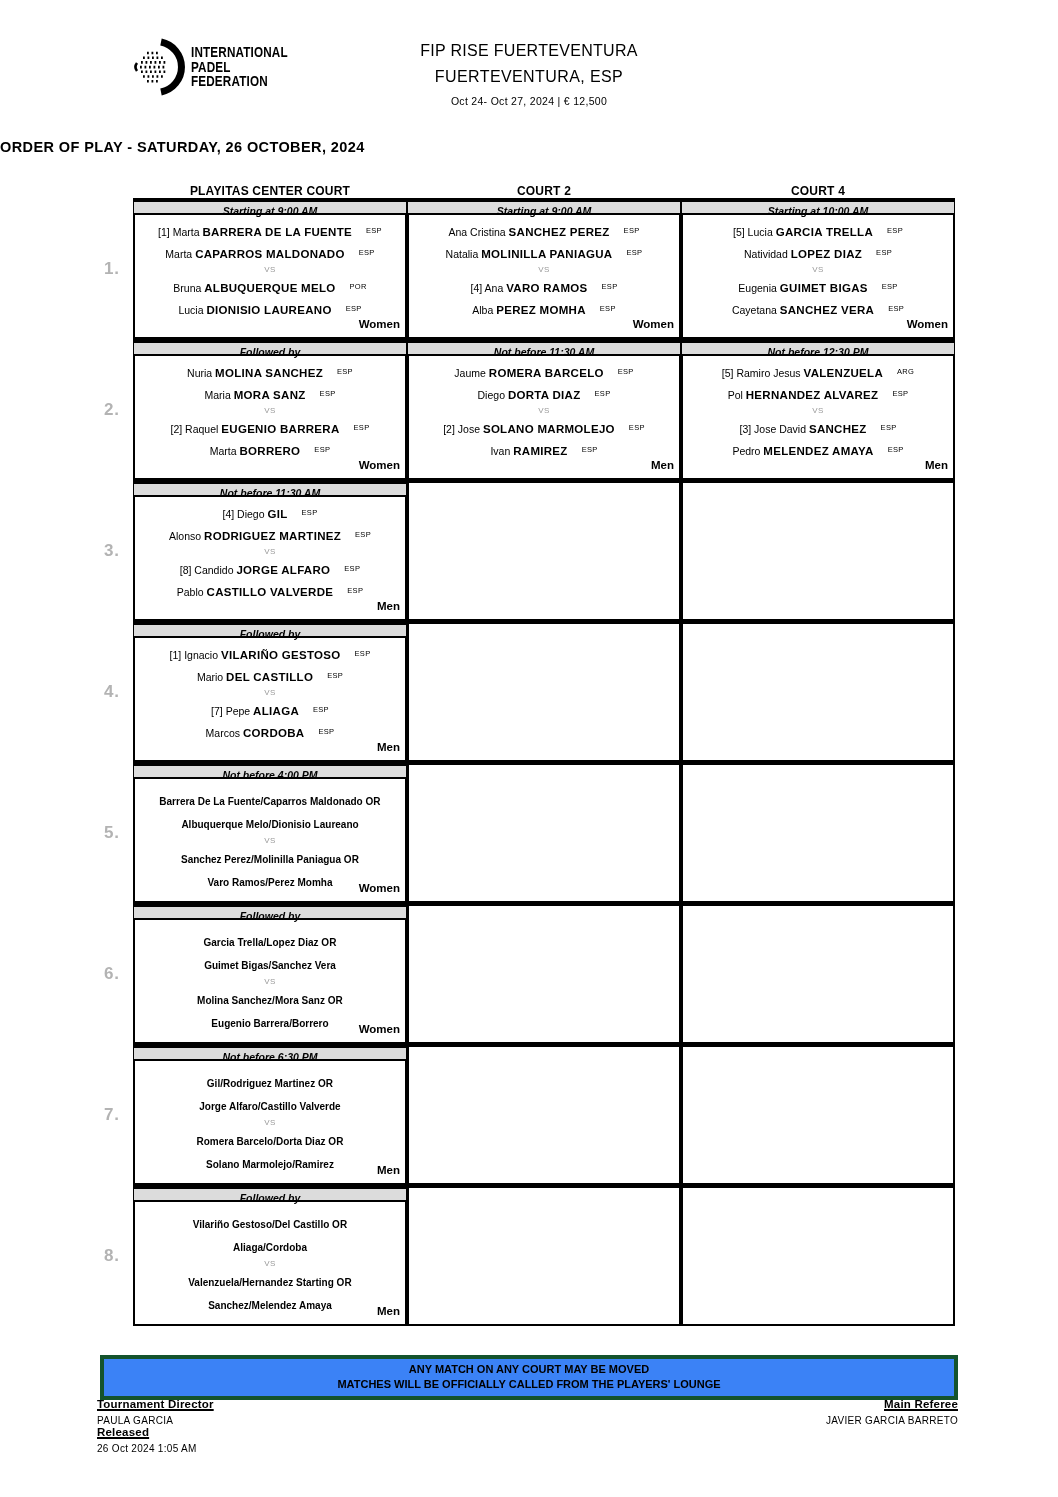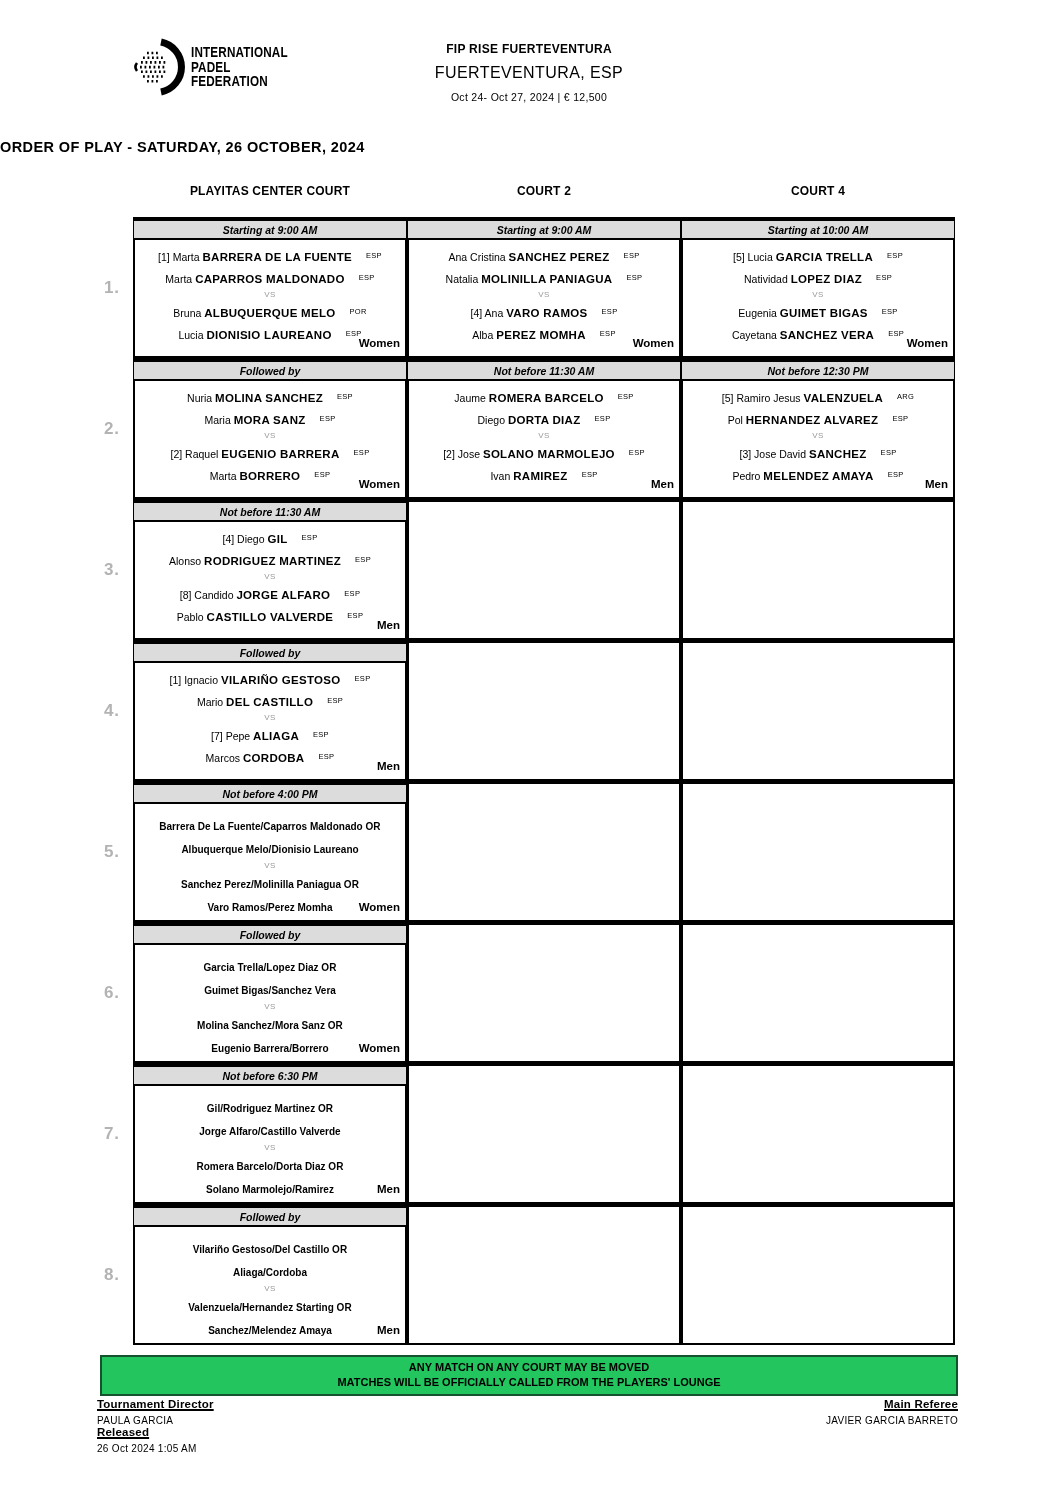--- a/index.html
+++ b/index.html
@@ -8,52 +8,52 @@
     font-family:"Liberation Sans","DejaVu Sans",sans-serif;color:#000;
     -webkit-font-smoothing:antialiased;
   }
   
   .doc-header{position:absolute;top:36px;left:0;width:100%;}
   .logo{position:absolute;left:133px;top:2px;display:flex;align-items:center;}
   .logo svg{display:block;}
   .logo-text{margin-left:6px;font-weight:bold;font-size:15px;line-height:14.5px;
     transform:scaleX(0.78);transform-origin:left center;letter-spacing:0.2px;}
   .titles{text-align:center;padding-top:6px;}
-  .event-title{font-weight:bold;font-size:12px;letter-spacing:0.3px;}
+  .event-title{font-weight:normal;font-size:16px;letter-spacing:0.3px;}
   .event-location{font-size:16px;margin-top:8px;letter-spacing:0.4px;}
   .event-dates{font-size:10.5px;margin-top:9px;letter-spacing:0.3px;}
   .order-title{position:absolute;top:139px;width:100%;text-align:left;
     font-weight:bold;font-size:14.5px;letter-spacing:0.4px;}
 
   
   .schedule{position:absolute;top:184px;left:97px;width:861px;}
   .court-headers,.schedule-row{display:grid;grid-template-columns:36px 274px 274px 274px;}
-  .court-header{font-weight:bold;font-size:12px;text-align:center;padding-bottom:19px;letter-spacing:0.2px;}
+  .court-header{font-weight:bold;font-size:12px;text-align:center;padding-bottom:0;letter-spacing:0.2px;}
   .schedule-row{height:141px;}
   .row-num{align-self:center;text-align:center;color:#b3b3b3;font-weight:bold;
     font-size:17px;padding-right:6px;letter-spacing:1px;}
   .cell{display:flex;flex-direction:column;box-sizing:border-box;}
-  .cell-head{box-sizing:border-box;height:22px;border:1.5px solid #000;border-top:4px solid #000;
+  .cell-head{box-sizing:border-box;height:16px;border:1.5px solid #000;border-top:4px solid #000;
     background:#dcdcdc;font-style:italic;font-weight:bold;font-size:10.5px;
     text-align:center;padding-top:3px;}
   .match{box-sizing:border-box;border:2px solid #000;border-top:1px solid #000;flex:1;
     position:relative;text-align:center;padding-top:6px;overflow:hidden;}
   .empty-box{box-sizing:border-box;border:2px solid #000;border-top:3.5px solid #000;height:100%;background:#fff;}
   .pline{font-size:10.5px;height:22px;line-height:22px;white-space:nowrap;}
   .pline b{font-size:11.5px;letter-spacing:0.3px;}
   .ctry{font-size:7.5px;margin-left:14px;position:relative;top:-3px;letter-spacing:0.3px;}
   .vs{font-size:8px;color:#9a9a9a;height:12px;line-height:9px;letter-spacing:0.5px;}
   .gender{position:absolute;right:5px;bottom:7px;font-weight:bold;font-size:11.5px;}
   .match.teams{padding-top:11px;}
   .teams .pline{font-size:10px;height:23px;line-height:23px;font-weight:bold;}
   .teams .pline b{font-size:10px;letter-spacing:0.1px;}
 
   
   .notice{position:absolute;top:1355px;left:100px;width:858px;box-sizing:border-box;
-    border:2px solid #14532d;background:#22c55e;text-align:center;
+    border:4px solid #14532d;background:#3b82f6;text-align:center;
     font-weight:bold;font-size:11px;line-height:15px;padding:3px 0 4px 0;}
 
   
   .doc-footer{position:absolute;top:1398px;left:97px;width:861px;}
   .foot-label{font-weight:bold;font-size:11.5px;text-decoration:underline;
     text-decoration-thickness:1.5px;letter-spacing:0.2px;}
   .foot-value{font-size:10px;margin-top:5px;letter-spacing:0.3px;}
   .foot-right{position:absolute;top:0;right:0;text-align:right;}
   .released-block{margin-top:0;}
 </style>

